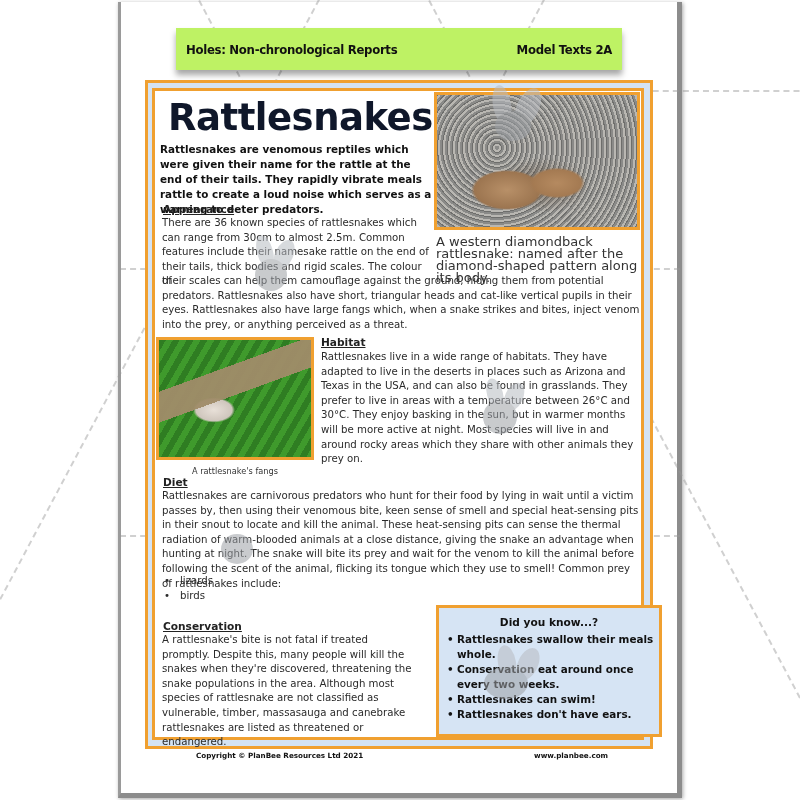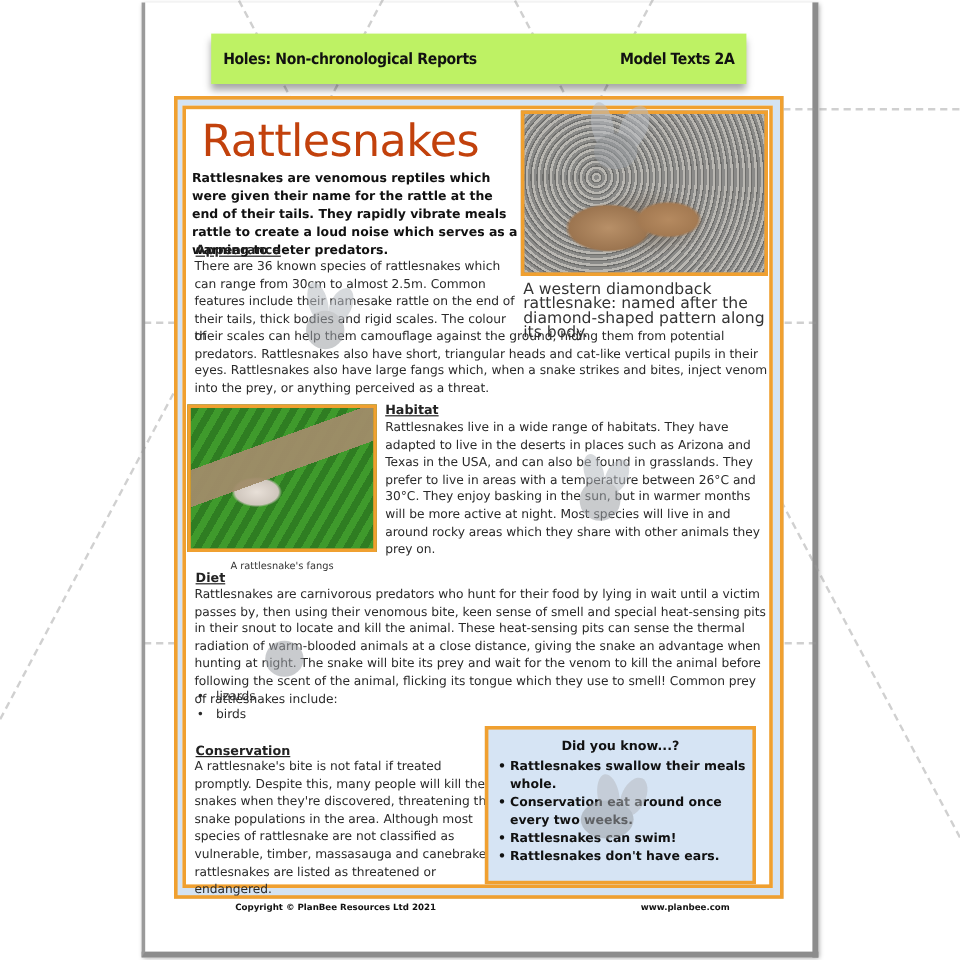--- a/index.html
+++ b/index.html
@@ -26,21 +26,21 @@
   .frame-outer {
     position: absolute; left: 145px; top: 80px; width: 508px; height: 669px;
     border: 3px solid #f0a030; background: #d4e3f3;
   }
   .frame-inner {
     position: absolute; left: 152px; top: 88px; width: 492px; height: 652px;
     border: 3px solid #f0a030; background: #ffffff;
   }
 
   .title {
-    position: absolute; left: 168px; top: 96px; font-size: 37px; font-weight: normal; color: #c2410c; letter-spacing: -0.5px;
+    position: absolute; left: 168px; top: 96px; font-size: 37px; font-weight: bold; color: #0f172a; letter-spacing: -0.5px;
   }
   .intro {
     position: absolute; left: 160px; top: 142px; width: 272px; font-size: 10.4px; font-weight: bold; line-height: 15px; color: #111;
   }
   .sec-h { position: absolute; font-size: 10.6px; font-weight: bold; text-decoration: underline; color: #222; }
   .body-txt { position: absolute; font-size: 10.2px; line-height: 14.6px; color: #2a2a2a; }
 
   .photo1 {
     position: absolute; left: 434px; top: 92px; width: 206px; height: 138px;
     border: 3px solid #f0a030;
@@ -62,21 +62,21 @@
       repeating-linear-gradient(120deg, #2f7d22 0 6px, #3f9a2c 6px 12px),
       #2f7a24;
   }
   .caption2 { position: absolute; left: 156px; top: 466px; width: 158px; font-size: 8.2px; text-align: center; color: #333; }
 
   ul.prey { position: absolute; left: 162px; top: 574px; list-style: none; font-size: 10.2px; line-height: 14.6px; color: #2a2a2a; }
   ul.prey li { padding-left: 18px; position: relative; }
   ul.prey li::before { content: "•"; position: absolute; left: 2px; }
 
   .dyk {
-    position: absolute; left: 404px; top: 605px; width: 226px; height: 132px;
+    position: absolute; left: 436px; top: 605px; width: 226px; height: 132px;
     background: #d6e4f4; border: 3px solid #f0a030;
   }
   .dyk-title { position: absolute; left: 0; top: 8px; width: 100%; text-align: center; font-size: 10.6px; font-weight: bold; color: #111; }
   .dyk ul { position: absolute; left: 8px; top: 24px; width: 212px; list-style: none; font-size: 10.4px; font-weight: bold; line-height: 15px; color: #111; }
   .dyk ul li { padding-left: 10px; position: relative; }
   .dyk ul li::before { content: "•"; position: absolute; left: 0; }
 
   .footer { position: absolute; top: 751px; font-size: 7.2px; font-weight: bold; color: #111; }
 
   .bee { position: absolute; opacity: 0.55; }

